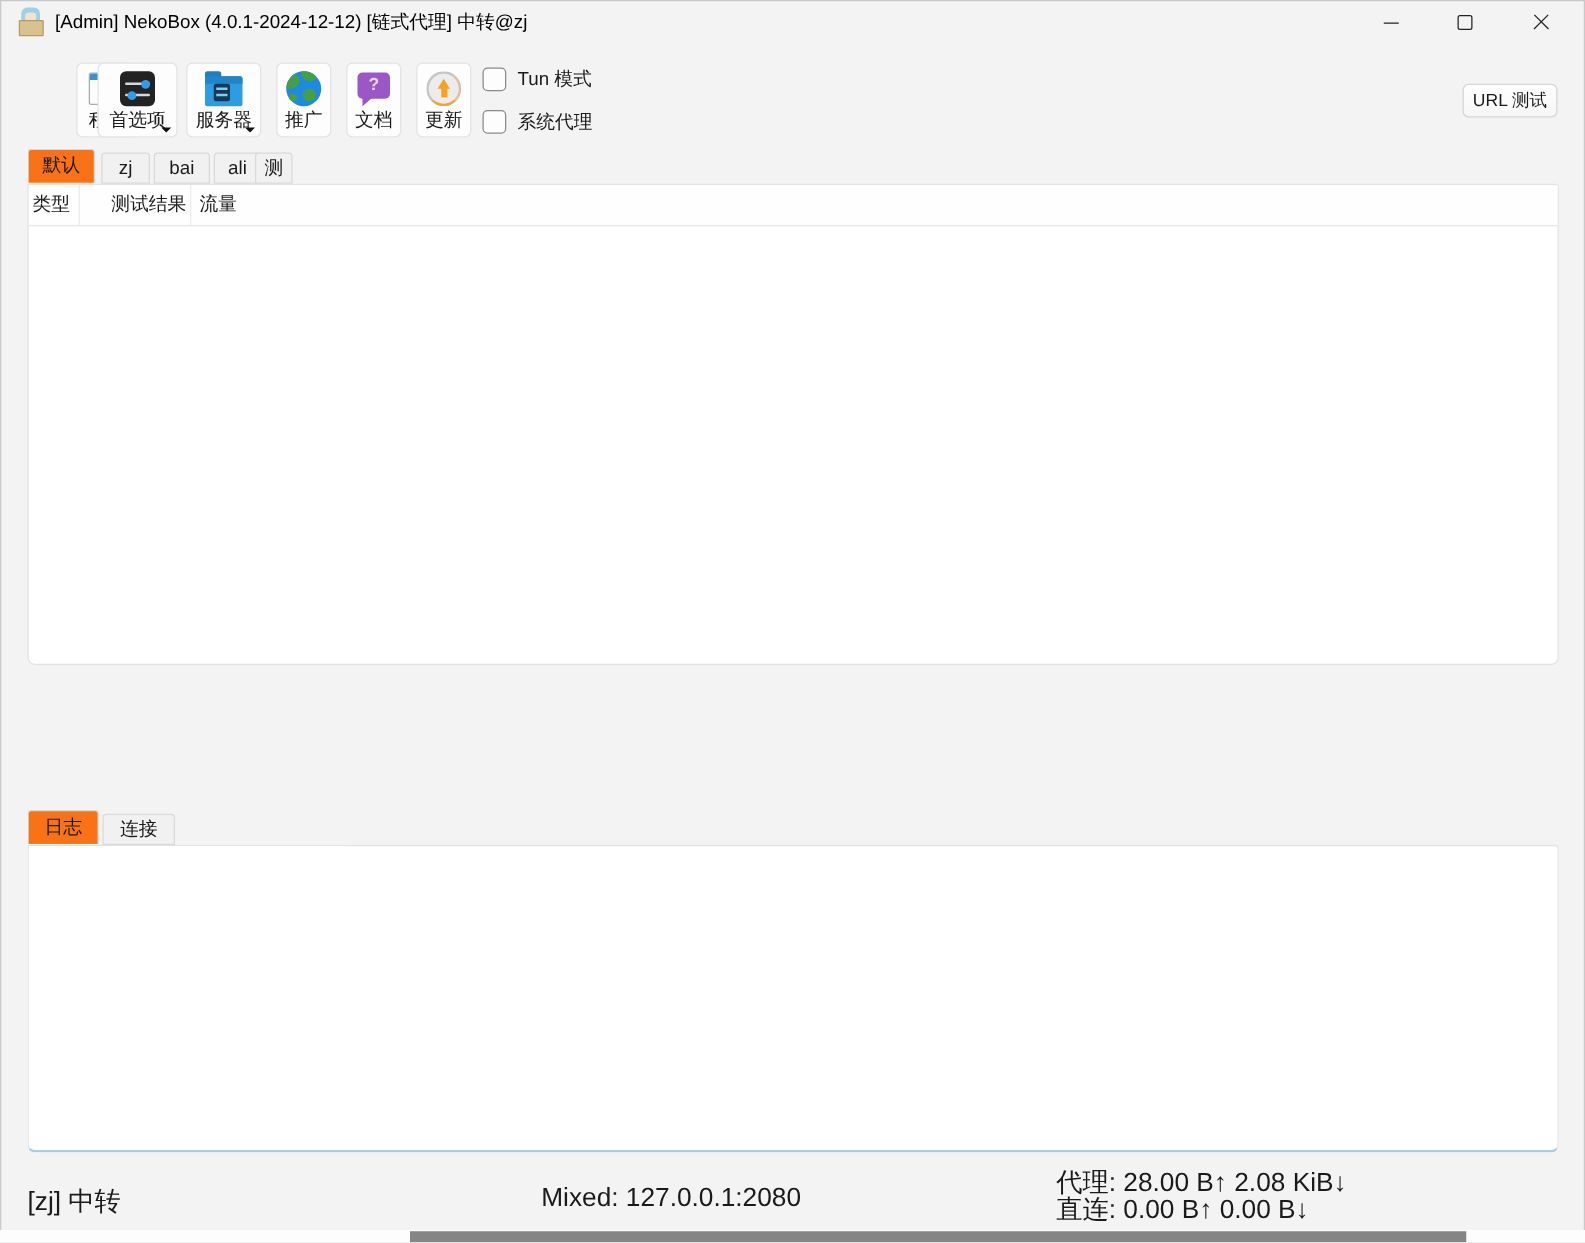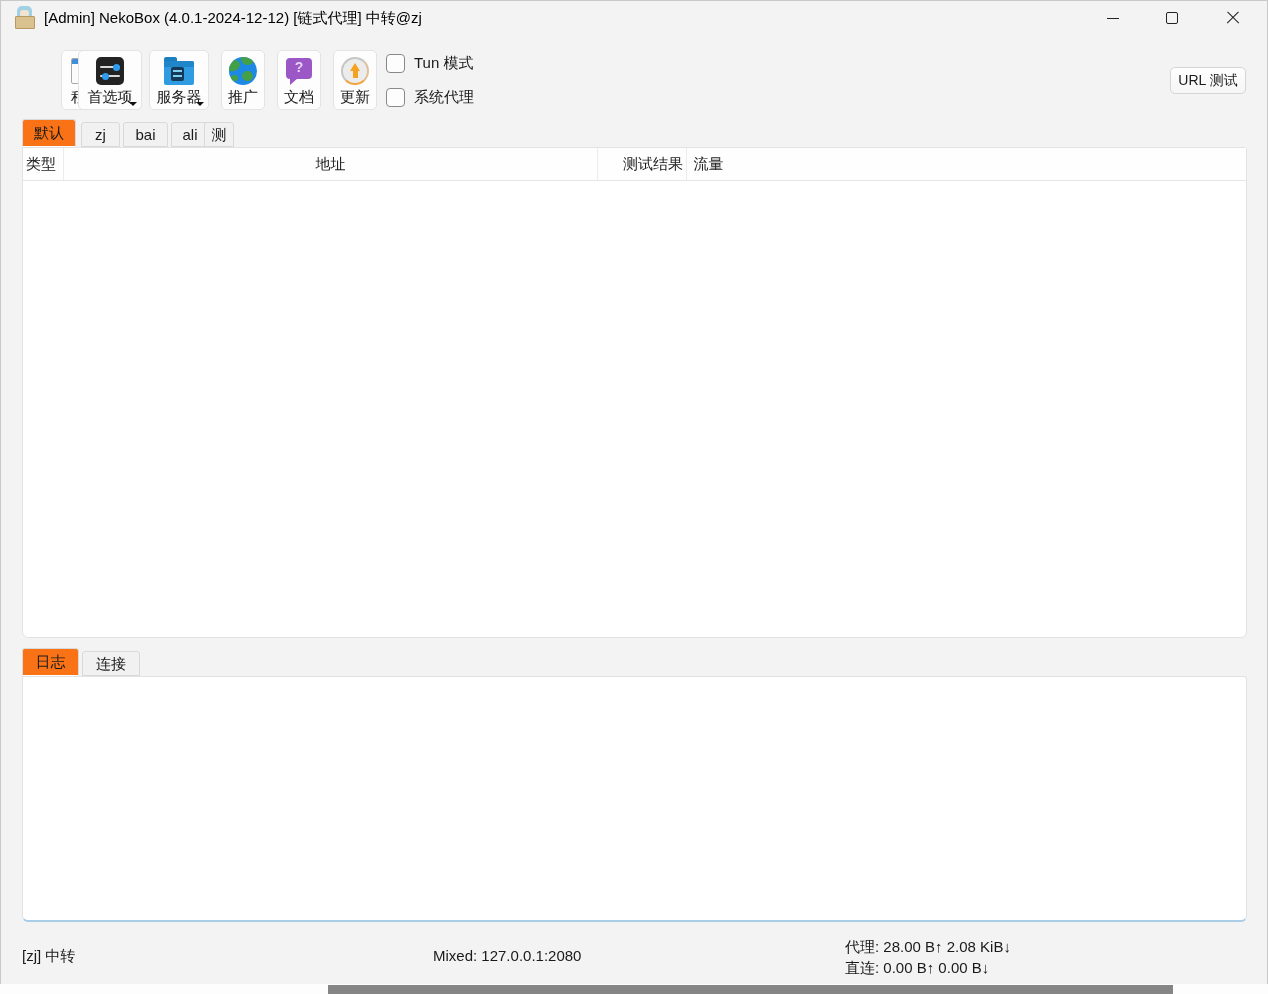--- a/index.html
+++ b/index.html
@@ -96,39 +96,39 @@
 
   
   .tab { position:absolute; text-align:center; font-size:15px; color:#1a1a1a;
     background:#f1f1f1; border:1px solid #d9d9d9; border-radius:3px 3px 0 0; }
   .tab.inactive { height:25px; line-height:24px; }
   .tab.active { background:#f97316; border-bottom-color:#fff; height:28px; line-height:26px; z-index:2; }
   .t-up { top:122px; } .t-up.active { top:119px; }
   .t-low { top:651px; } .t-low.active { top:648px; }
 
   
-  .server-table { position:absolute; left:22px; top:147px; width:1225px; height:491px;
+  .server-table { position:absolute; left:22px; top:147px; width:1225px; height:385px;
     background:#fff; border:1px solid #e2e2e2; border-radius:0 3px 6px 6px; z-index:1; }
   .thead { display:flex; height:33px; border-bottom:1px solid #e6e6e6; font-size:15px; background:#fefefe; }
   .th { line-height:32px; text-align:center; border-right:1px solid #ececec; overflow:hidden; white-space:nowrap; }
   .th:last-child { border-right:none; }
   .th-type { width:41px; text-align:left; padding-left:3px; }
   .th-addr { width:534px; }
   .th-name { width:539px; }
   .th-result { width:67px;margin-left:22px; }
   .th-traffic { width:43px; }
   .tbody { height:456px; }
 
   
   .log-box { position:absolute; left:22px; top:676px; width:1225px; height:246px;
     background:#fff; border:1px solid #e2e2e2; border-bottom:2px solid #a9cde6;
     border-radius:0 3px 6px 6px; z-index:1; }
 
   
-  .statusbar { position:absolute; left:0; top:925px; width:100%; height:52px; font-size:15px; }
+  .statusbar { position:absolute; left:0; top:925px; width:100%; height:52px; font-size:21px; }
   .sb-profile { position:absolute; left:22px; top:22px; }
   .sb-inbound { position:absolute; left:433px; top:22px; }
   .sb-traffic { position:absolute; left:845px; top:11px; line-height:21px; }
 
   
   .hscroll { position:absolute; left:0; top:984px; width:100%; height:10px; background:#fdfdfd; }
   .hscroll .thumb { position:absolute; left:328px; top:0.5px; width:845px; height:9px; background:#858585; }
 </style>
 </head>
 <body>
@@ -237,21 +237,20 @@
 
   <div class="tab t-up active" style="left:22px;  width:54px;">默认</div>
   <div class="tab t-up inactive" style="left:81px;  width:39px;">zj</div>
   <div class="tab t-up inactive" style="left:123px; width:45px;">bai</div>
   <div class="tab t-up inactive" style="left:171px; width:38px;">ali</div>
   <div class="tab t-up inactive" style="left:204px; width:30px;">测试</div>
 
   <div class="server-table">
     <div class="thead">
       <div class="th th-type">类型</div>
-      <div class="th th-addr">地址</div>
       <div class="th th-result">测试结果</div>
       <div class="th th-traffic">流量</div>
     </div>
     <div class="tbody"></div>
   </div>
 
   <div class="tab t-low active" style="left:22px; width:57px;">日志</div>
   <div class="tab t-low inactive" style="left:82px; width:58px;">连接</div>
 
   <div class="log-box"></div>

